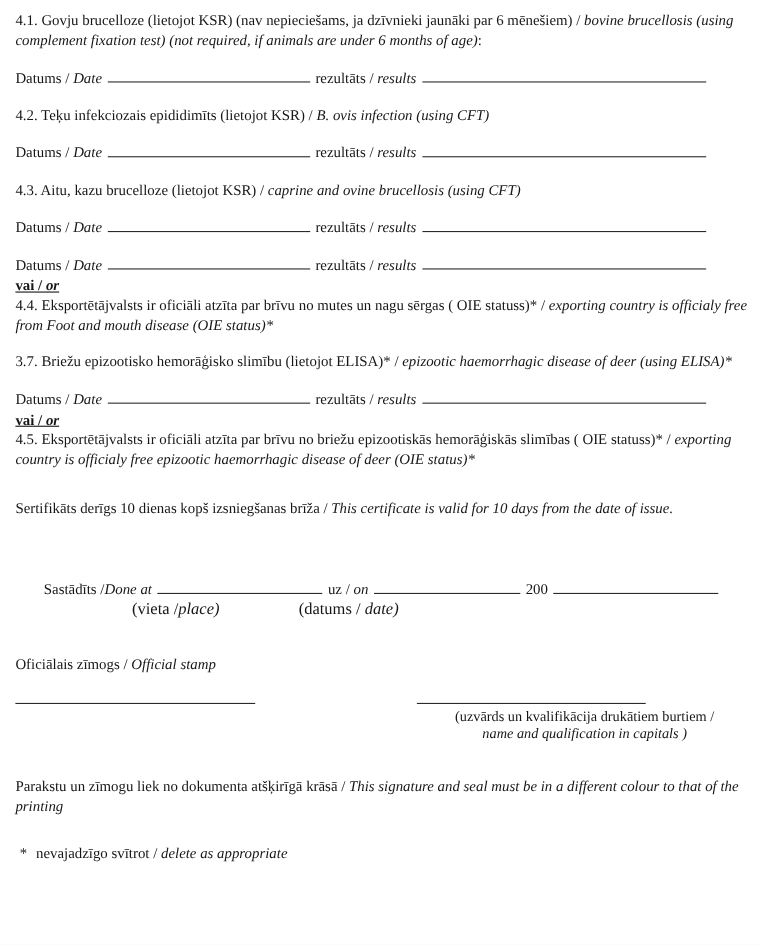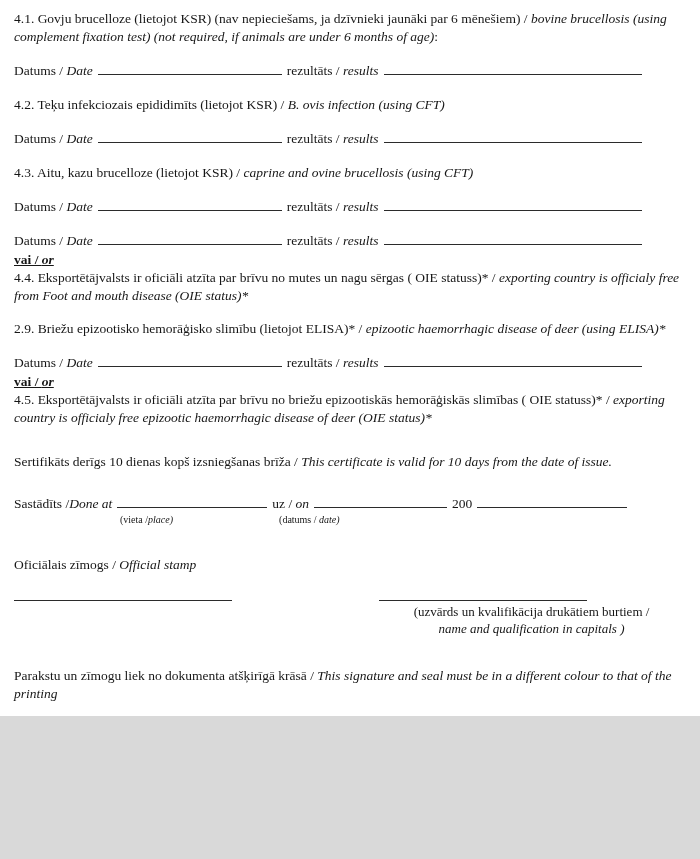--- a/index.html
+++ b/index.html
@@ -1,38 +1,38 @@
 <!DOCTYPE html>
 <html><head>
 <meta charset="utf-8">
 <style>
   * { box-sizing: border-box; }
   html, body { margin:0; padding:0; background:#d9d9d9; }
   .page {
-    width:700px; height:716px; margin:0 auto; background:#ffffff; color:#161616;
+    width:700px; height:859px; margin:0 auto; background:#ffffff; color:#161616;
     font-family:"Liberation Serif", serif; font-size:13.5px; line-height:1.33;
     padding:10px 16px 0 14px; overflow:hidden; position:relative;
   }
   p { margin:0; }
   .it { font-style: italic; }
   .bold { font-weight: bold; text-decoration: underline; }
   .blank { display:inline-block; border-bottom:1px solid #2b2b2b; height:0.85em; margin:0 5px; vertical-align:baseline; }
   .blank-date   { width:184px; }
   .blank-results{ width:258px; }
   .blank-place  { width:150px; }
   .blank-on     { width:133px; }
   .blank-year   { width:150px; }
   .mt16 { margin-top:16px; }
   .mt1  { margin-top:1px; }
   .mt26 { margin-top:26px; }
   .mt30 { margin-top:30px; }
-  .mt46 { margin-top:24px; }
-  .subline { display:flex; font-size:10px; }
+  .mt46 { margin-top:56px;text-align:center; }
+  .subline { display:flex; font-size:15px; }
   .subline .sub1 { margin-left:106px; }
-  .subline .sub2 { margin-left:106px; }
+  .subline .sub2 { margin-left:72px; }
   .sig-row { display:flex; justify-content:space-between; margin-top:26px; }
   .sig-col-left  { width:330px; }
   .sig-col-right { width:305px; }
   .sig-line { border-top:1px solid #2b2b2b; width:218px; height:0; margin-bottom:3px; }
   .sig-col-right .sig-line { width:208px; }
   .sig-caption { text-align:center; font-size:13px; line-height:1.25; }
   .footnote { margin-top:26px; padding-left:4px; }
   .footnote .star { margin-right:8px; }
 </style>
 </head>
@@ -52,21 +52,21 @@
 
   <p class="mt16"><span>Datums / </span><span class="it">Date</span><span class="blank blank-date"></span><span>rezultāts / </span><span class="it">results</span><span class="blank blank-results"></span></p>
 
 
   <p class="mt16"><span>Datums / </span><span class="it">Date</span><span class="blank blank-date"></span><span>rezultāts / </span><span class="it">results</span><span class="blank blank-results"></span></p>
 
   <p class="mt1 bold"><span>vai / </span><span class="it">or</span></p>
 
   <p><span>4.4. Eksportētājvalsts ir oficiāli atzīta par brīvu no mutes un nagu sērgas ( OIE statuss)* / </span><span class="it">exporting country is officialy free from Foot and mouth disease  (OIE status)*</span></p>
 
-  <p class="mt16"><span>2.9. Briežu epizootisko hemorāģisko slimību (lietojot ELISA)* / </span><span class="it">epizootic haemorrhagic disease of deer (using ELISA)*</span></p>
+  <p class="mt16"><span>3.7. Briežu epizootisko hemorāģisko slimību (lietojot ELISA)* / </span><span class="it">epizootic haemorrhagic disease of deer (using ELISA)*</span></p>
 
   <p class="mt16"><span>Datums / </span><span class="it">Date</span><span class="blank blank-date"></span><span>rezultāts / </span><span class="it">results</span><span class="blank blank-results"></span></p>
 
   <p class="mt1 bold"><span>vai / </span><span class="it">or</span></p>
 
   <p><span>4.5. Eksportētājvalsts ir oficiāli atzīta par brīvu no briežu epizootiskās hemorāģiskās slimības ( OIE statuss)* / </span><span class="it">exporting country is officialy free epizootic haemorrhagic disease of deer (OIE status)*</span></p>
 
   <p class="mt26"><span>Sertifikāts derīgs 10 dienas kopš izsniegšanas brīža / </span><span class="it">This certificate is valid for 10 days from the date of issue.</span></p>
 
   <p class="mt46"><span>Sastādīts /</span><span class="it">Done at</span><span class="blank blank-place"></span><span>uz / </span><span class="it">on</span><span class="blank blank-on"></span><span>200</span><span class="blank blank-year"></span></p>

